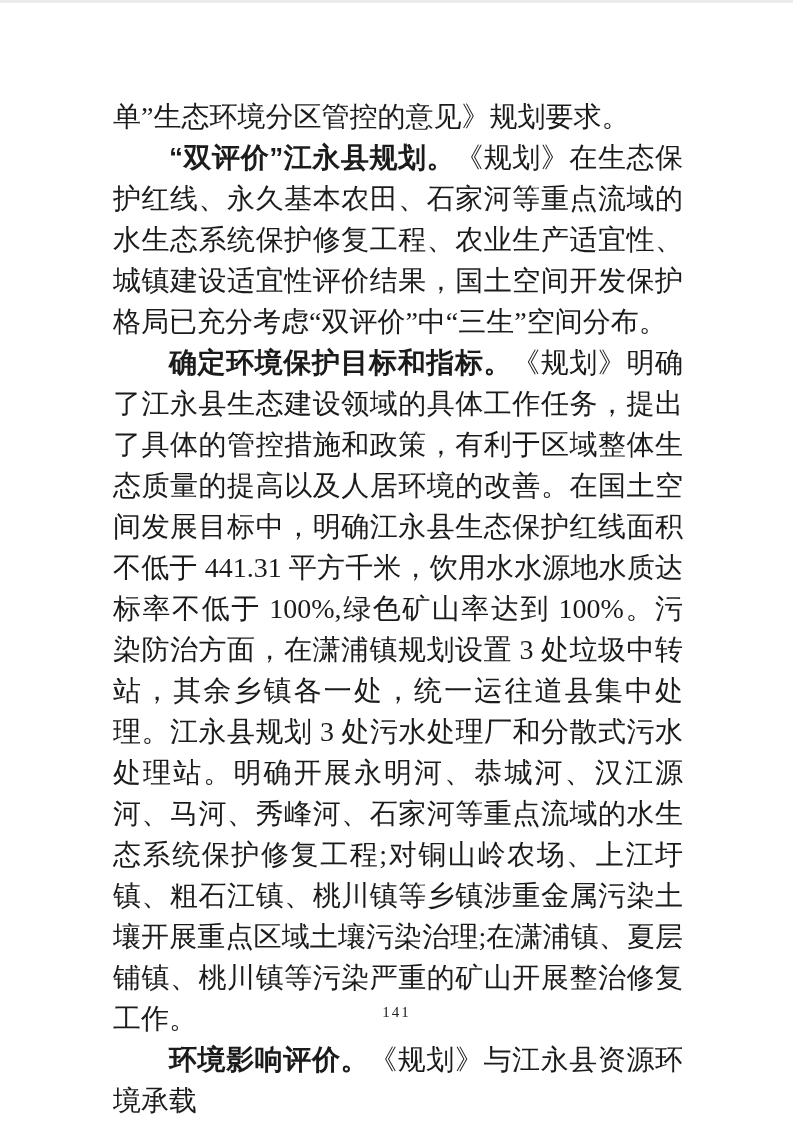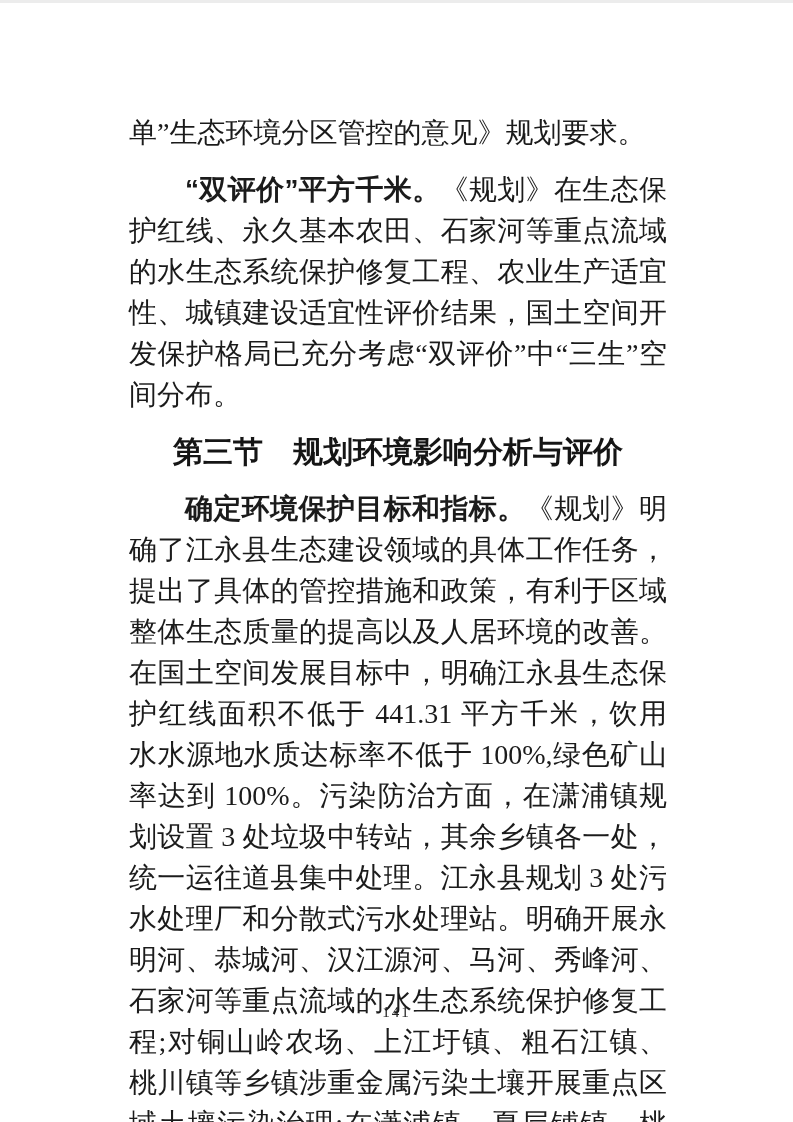--- a/index.html
+++ b/index.html
@@ -28,21 +28,21 @@
     position: absolute;
     left: 113px;
     width: 570px;
     top: 96px;
     font-size: 28px;
     line-height: 41px;
     text-align: justify;
     text-justify: inter-ideograph;
   }
   .para {
-    margin: 16px;
+    margin: 0;
   }
   .indent {
     text-indent: 56px;
   }
   .lead {
     font-weight: 700;
     font-family: "Liberation Sans", "DejaVu Sans", sans-serif;
   }
   .section-heading {
     font-family: "Liberation Sans", "DejaVu Sans", sans-serif;
@@ -69,23 +69,22 @@
 </head>
 <body>
 
 <div class="page">
   <div class="scan-edge"></div>
 
   <div class="content">
 
     <p class="para"><span>单”生态环境分区管控的意见》规划要求。</span></p>
 
-    <p class="para indent"><span class="lead">“双评价”平方千米。</span><span>《规划》在生态保护红线、永久基本农田、石家河等重点流域的水生态系统保护修复工程、农业生产适宜性、城镇建设适宜性评价结果，国土空间开发保护格局已充分考虑“双评价”中“三生”空间分布。</span></p>
+    <p class="para indent"><span class="lead">“双评价”江永县规划。</span><span>《规划》在生态保护红线、永久基本农田、石家河等重点流域的水生态系统保护修复工程、农业生产适宜性、城镇建设适宜性评价结果，国土空间开发保护格局已充分考虑“双评价”中“三生”空间分布。</span></p>
 
-    <h2 class="section-heading">第三节　规划环境影响分析与评价</h2>
 
     <p class="para indent"><span class="lead">确定环境保护目标和指标。</span><span>《规划》明确了江永县生态建设领域的具体工作任务，提出了具体的管控措施和政策，有利于区域整体生态质量的提高以及人居环境的改善。在国土空间发展目标中，明确江永县生态保护红线面积不低于 441.31 平方千米，饮用水水源地水质达标率不低于 100%,绿色矿山率达到 100%。污染防治方面，在潇浦镇规划设置 3 处垃圾中转站，其余乡镇各一处，统一运往道县集中处理。江永县规划 3 处污水处理厂和分散式污水处理站。明确开展永明河、恭城河、汉江源河、马河、秀峰河、石家河等重点流域的水生态系统保护修复工程;对铜山岭农场、上江圩镇、粗石江镇、桃川镇等乡镇涉重金属污染土壤开展重点区域土壤污染治理;在潇浦镇、夏层铺镇、桃川镇等污染严重的矿山开展整治修复工作。</span></p>
 
     <p class="para indent"><span class="lead">环境影响评价。</span><span>《规划》与江永县资源环境承载</span></p>
 
   </div>
 
   <div class="footer"><span>141</span></div>
 </div>
 

